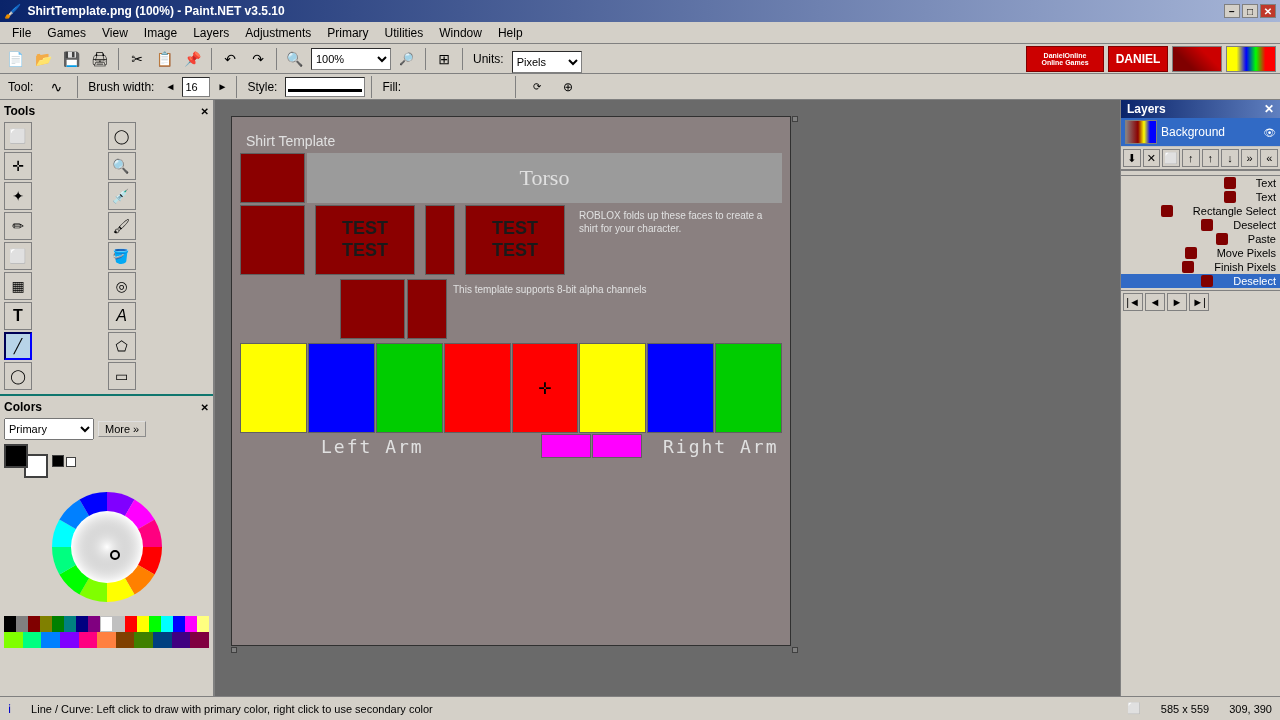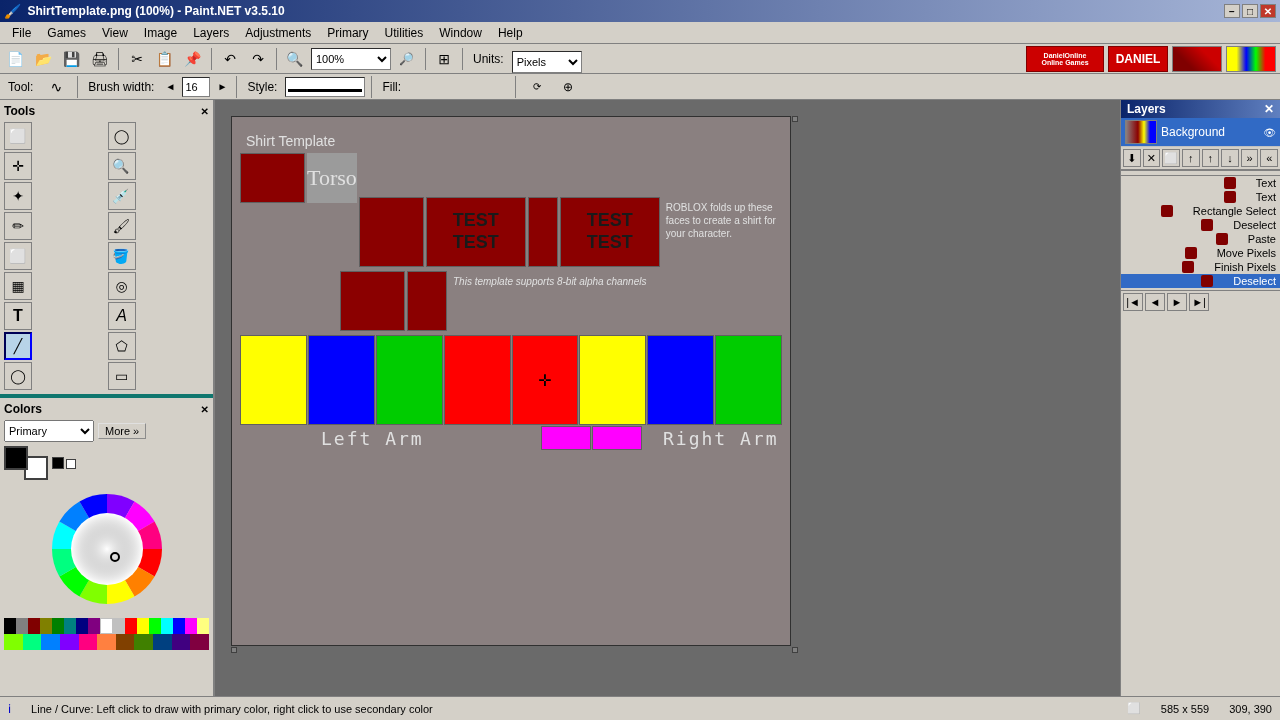--- a/index.html
+++ b/index.html
@@ -199,21 +199,21 @@
       width: 215px;
       background: #d4d0c8;
       border-right: 2px solid #808080;
       display: flex;
       flex-direction: column;
       flex-shrink: 0;
     }
 
     #tools-section {
       padding: 4px;
-      border-bottom: 4px solid #0f766e;
+      border-bottom: 2px solid #0f766e;
     }
     #tools-title {
       display: flex; justify-content: space-between; align-items: center;
       font-size: 12px; font-weight: bold; margin-bottom: 4px;
     }
     .close-x { cursor: pointer; font-size: 10px; font-weight: bold; }
 
     #colors-section {
       padding: 4px;
       flex: 1;
@@ -475,45 +475,45 @@
 
       <div style="width:100%;height:100%;background:#8a8080;position:relative;padding:8px;">
 
         <div style="display:flex;align-items:flex-start;margin-bottom:4px;">
           <div style="font-size:14px;color:#e0e0e0;margin-left:6px;margin-top:8px;">Shirt Template</div>
         </div>
 
         <div style="display:flex;gap:4px;margin-bottom:4px;">
 
 
-          <div style="flex:1;display:flex;flex-direction:row;gap:2px;">
+          <div style="flex:1;display:flex;flex-direction:column;gap:2px;">
             <div style="display:flex;gap:2px;align-items:stretch;">
               <div style="width:65px;height:50px;background:#8b0000;border:1px solid #606060;"></div>
               <div style="flex:1;height:50px;background:#9b9b9b;display:flex;align-items:center;justify-content:center;">
                 <span style="font-size:22px;color:#e0e0e0;font-family:serif;">Torso</span>
               </div>
             </div>
-            <div style="display:flex;gap:2px;margin-top:44px;">
+            <div style="display:flex;gap:10px;">
               <div style="width:65px;height:70px;background:#8b0000;border:1px solid #606060;display:flex;align-items:center;justify-content:center;">
               </div>
               <div style="width:100px;height:70px;background:#8b0000;border:1px solid #606060;display:flex;align-items:center;justify-content:center;">
                 <span style="font-size:18px;font-weight:bold;color:#1a1a1a;text-align:center;line-height:1.2;">TEST<br>TEST</span>
               </div>
               <div style="width:30px;height:70px;background:#8b0000;border:1px solid #606060;"></div>
               <div style="width:100px;height:70px;background:#8b0000;border:1px solid #606060;display:flex;align-items:center;justify-content:center;">
                 <span style="font-size:18px;font-weight:bold;color:#1a1a1a;text-align:center;line-height:1.2;">TEST<br>TEST</span>
               </div>
               <div style="flex:1;padding:4px;font-size:10px;color:#e0e0e0;line-height:1.3;">
                 ROBLOX folds up these faces to create a shirt for your character.
               </div>
             </div>
           </div>
         </div>
 
-        <div style="display:flex;gap:2px;margin-bottom:4px;margin-left:100px;font-style:italic;">
+        <div style="display:flex;gap:2px;margin-bottom:4px;margin-left:100px;">
           <div style="width:65px;height:60px;background:#8b0000;border:1px solid #606060;"></div>
           <div style="width:40px;height:60px;background:#8b0000;border:1px solid #606060;"></div>
           <div style="flex:1;padding:4px;font-size:10px;color:#e0e0e0;line-height:1.3;">
             This template supports 8-bit alpha channels
           </div>
         </div>
 
         <div style="display:flex;flex-direction:column;gap:1px;">
           <div style="display:flex;gap:1px;height:90px;">
             <div style="width:70px;background:#ffff00;border:1px solid #606060;"></div>

